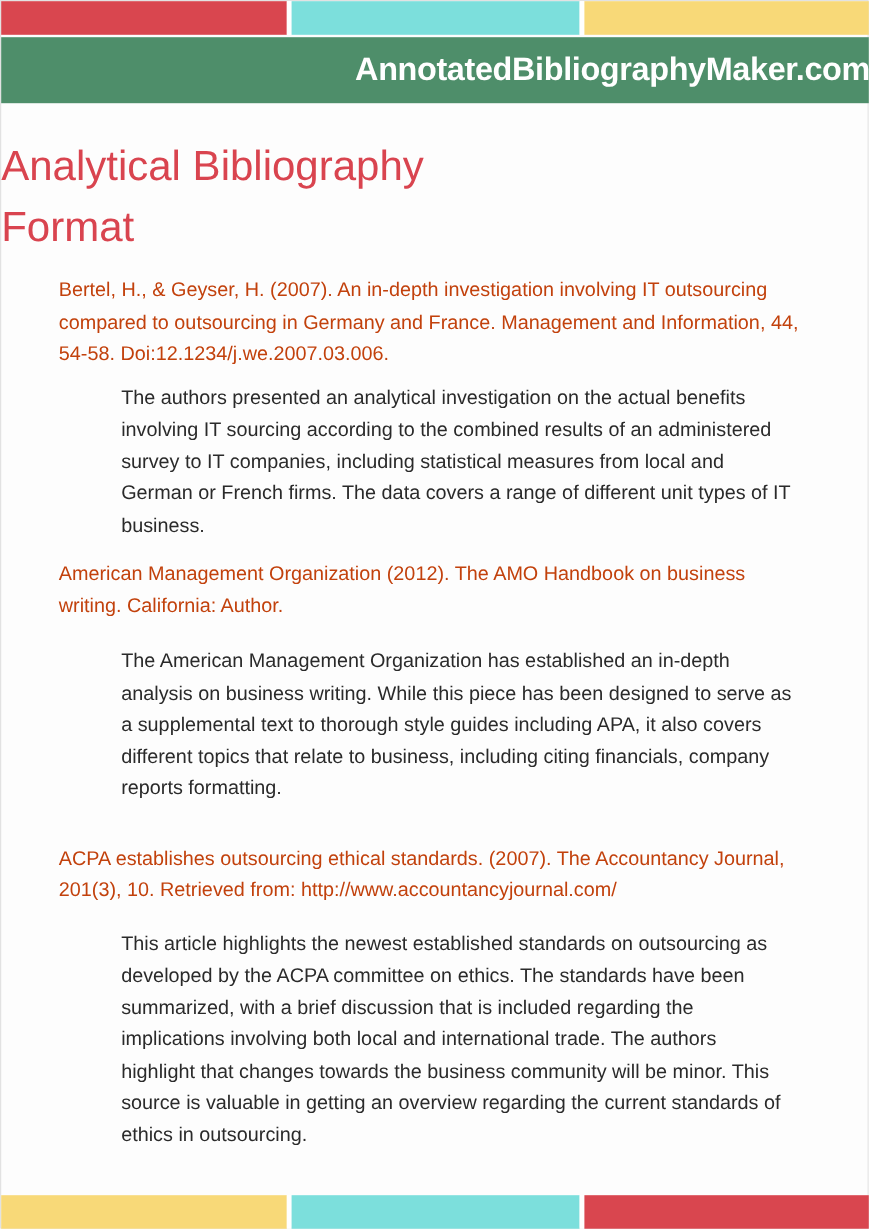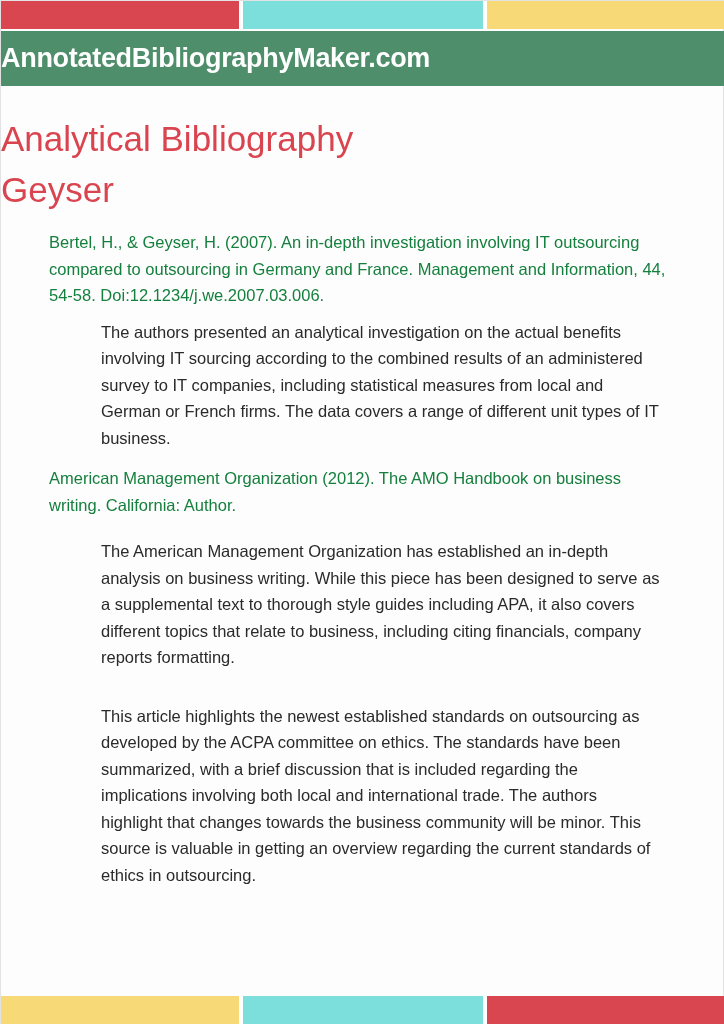--- a/index.html
+++ b/index.html
@@ -46,21 +46,21 @@
   
   .brandbar {
     position: absolute;
     left: 0;
     top: 30px;
     width: 724px;
     height: 55px;
     background: #4e8e6a;
     display: flex;
     align-items: center;
-    justify-content: flex-start;
+    justify-content: flex-end;
   }
   .brandbar .brand-text {
     color: #ffffff;
     font-size: 27px;
     font-weight: bold;
     letter-spacing: -0.3px;
     font-family: "Liberation Sans", sans-serif;
     white-space: nowrap;
   }
 
@@ -81,21 +81,21 @@
 
   
   .content {
     position: absolute;
     left: 48px;
     top: 228px;
     width: 620px;
   }
 
   .citation {
-    color: #15803d;
+    color: #c2410c;
     font-size: 16.5px;
     line-height: 26.5px;
     margin: 0 0 10px 0;
     font-family: "Liberation Sans", sans-serif;
     text-align: left;
   }
 
   .annotation {
     color: #2a2a2a;
     font-size: 16.5px;
@@ -126,36 +126,37 @@
     <div class="band gap"></div>
     <div class="band b3" style="background:#f8d978"></div>
   </div>
 
   <div class="brandbar">
     <span class="brand-text">AnnotatedBibliographyMaker.com</span>
   </div>
 
   <div class="doc-title">
     <span class="line">Analytical Bibliography</span>
-    <span class="line">Geyser</span>
+    <span class="line">Format</span>
   </div>
 
   <div class="content">
 
     <div class="entry e1">
       <p class="citation">Bertel, H., &amp; Geyser, H. (2007). An in-depth investigation involving IT outsourcing compared to outsourcing in Germany and France. Management and Information, 44, 54-58. Doi:12.1234/j.we.2007.03.006.</p>
       <p class="annotation">The authors presented an analytical investigation on the actual benefits involving IT sourcing according to the combined results of an administered survey to IT companies, including statistical measures from local and German or French firms. The data covers a range of different unit types of IT business.</p>
     </div>
 
     <div class="entry e2">
       <p class="citation">American Management Organization (2012). The AMO Handbook on business writing. California: Author.</p>
       <p class="annotation">The American Management Organization has established an in-depth analysis on business writing. While this piece has been designed to serve as a supplemental text to thorough style guides including APA, it also covers different topics that relate to business, including citing financials, company reports formatting.</p>
     </div>
 
     <div class="entry e3">
+      <p class="citation">ACPA establishes outsourcing ethical standards. (2007). The Accountancy Journal, 201(3), 10. Retrieved from: http://www.accountancyjournal.com/</p>
       <p class="annotation">This article highlights the newest established standards on outsourcing as developed by the ACPA committee on ethics. The standards have been summarized, with a brief discussion that is included regarding the implications involving both local and international trade. The authors highlight that changes towards the business community will be minor. This source is valuable in getting an overview regarding the current standards of ethics in outsourcing.</p>
     </div>
 
   </div>
 
   <div class="band-row bottom">
     <div class="band b1" style="background:#f8d978"></div>
     <div class="band gap"></div>
     <div class="band b2" style="background:#7cdfdc"></div>
     <div class="band gap"></div>

